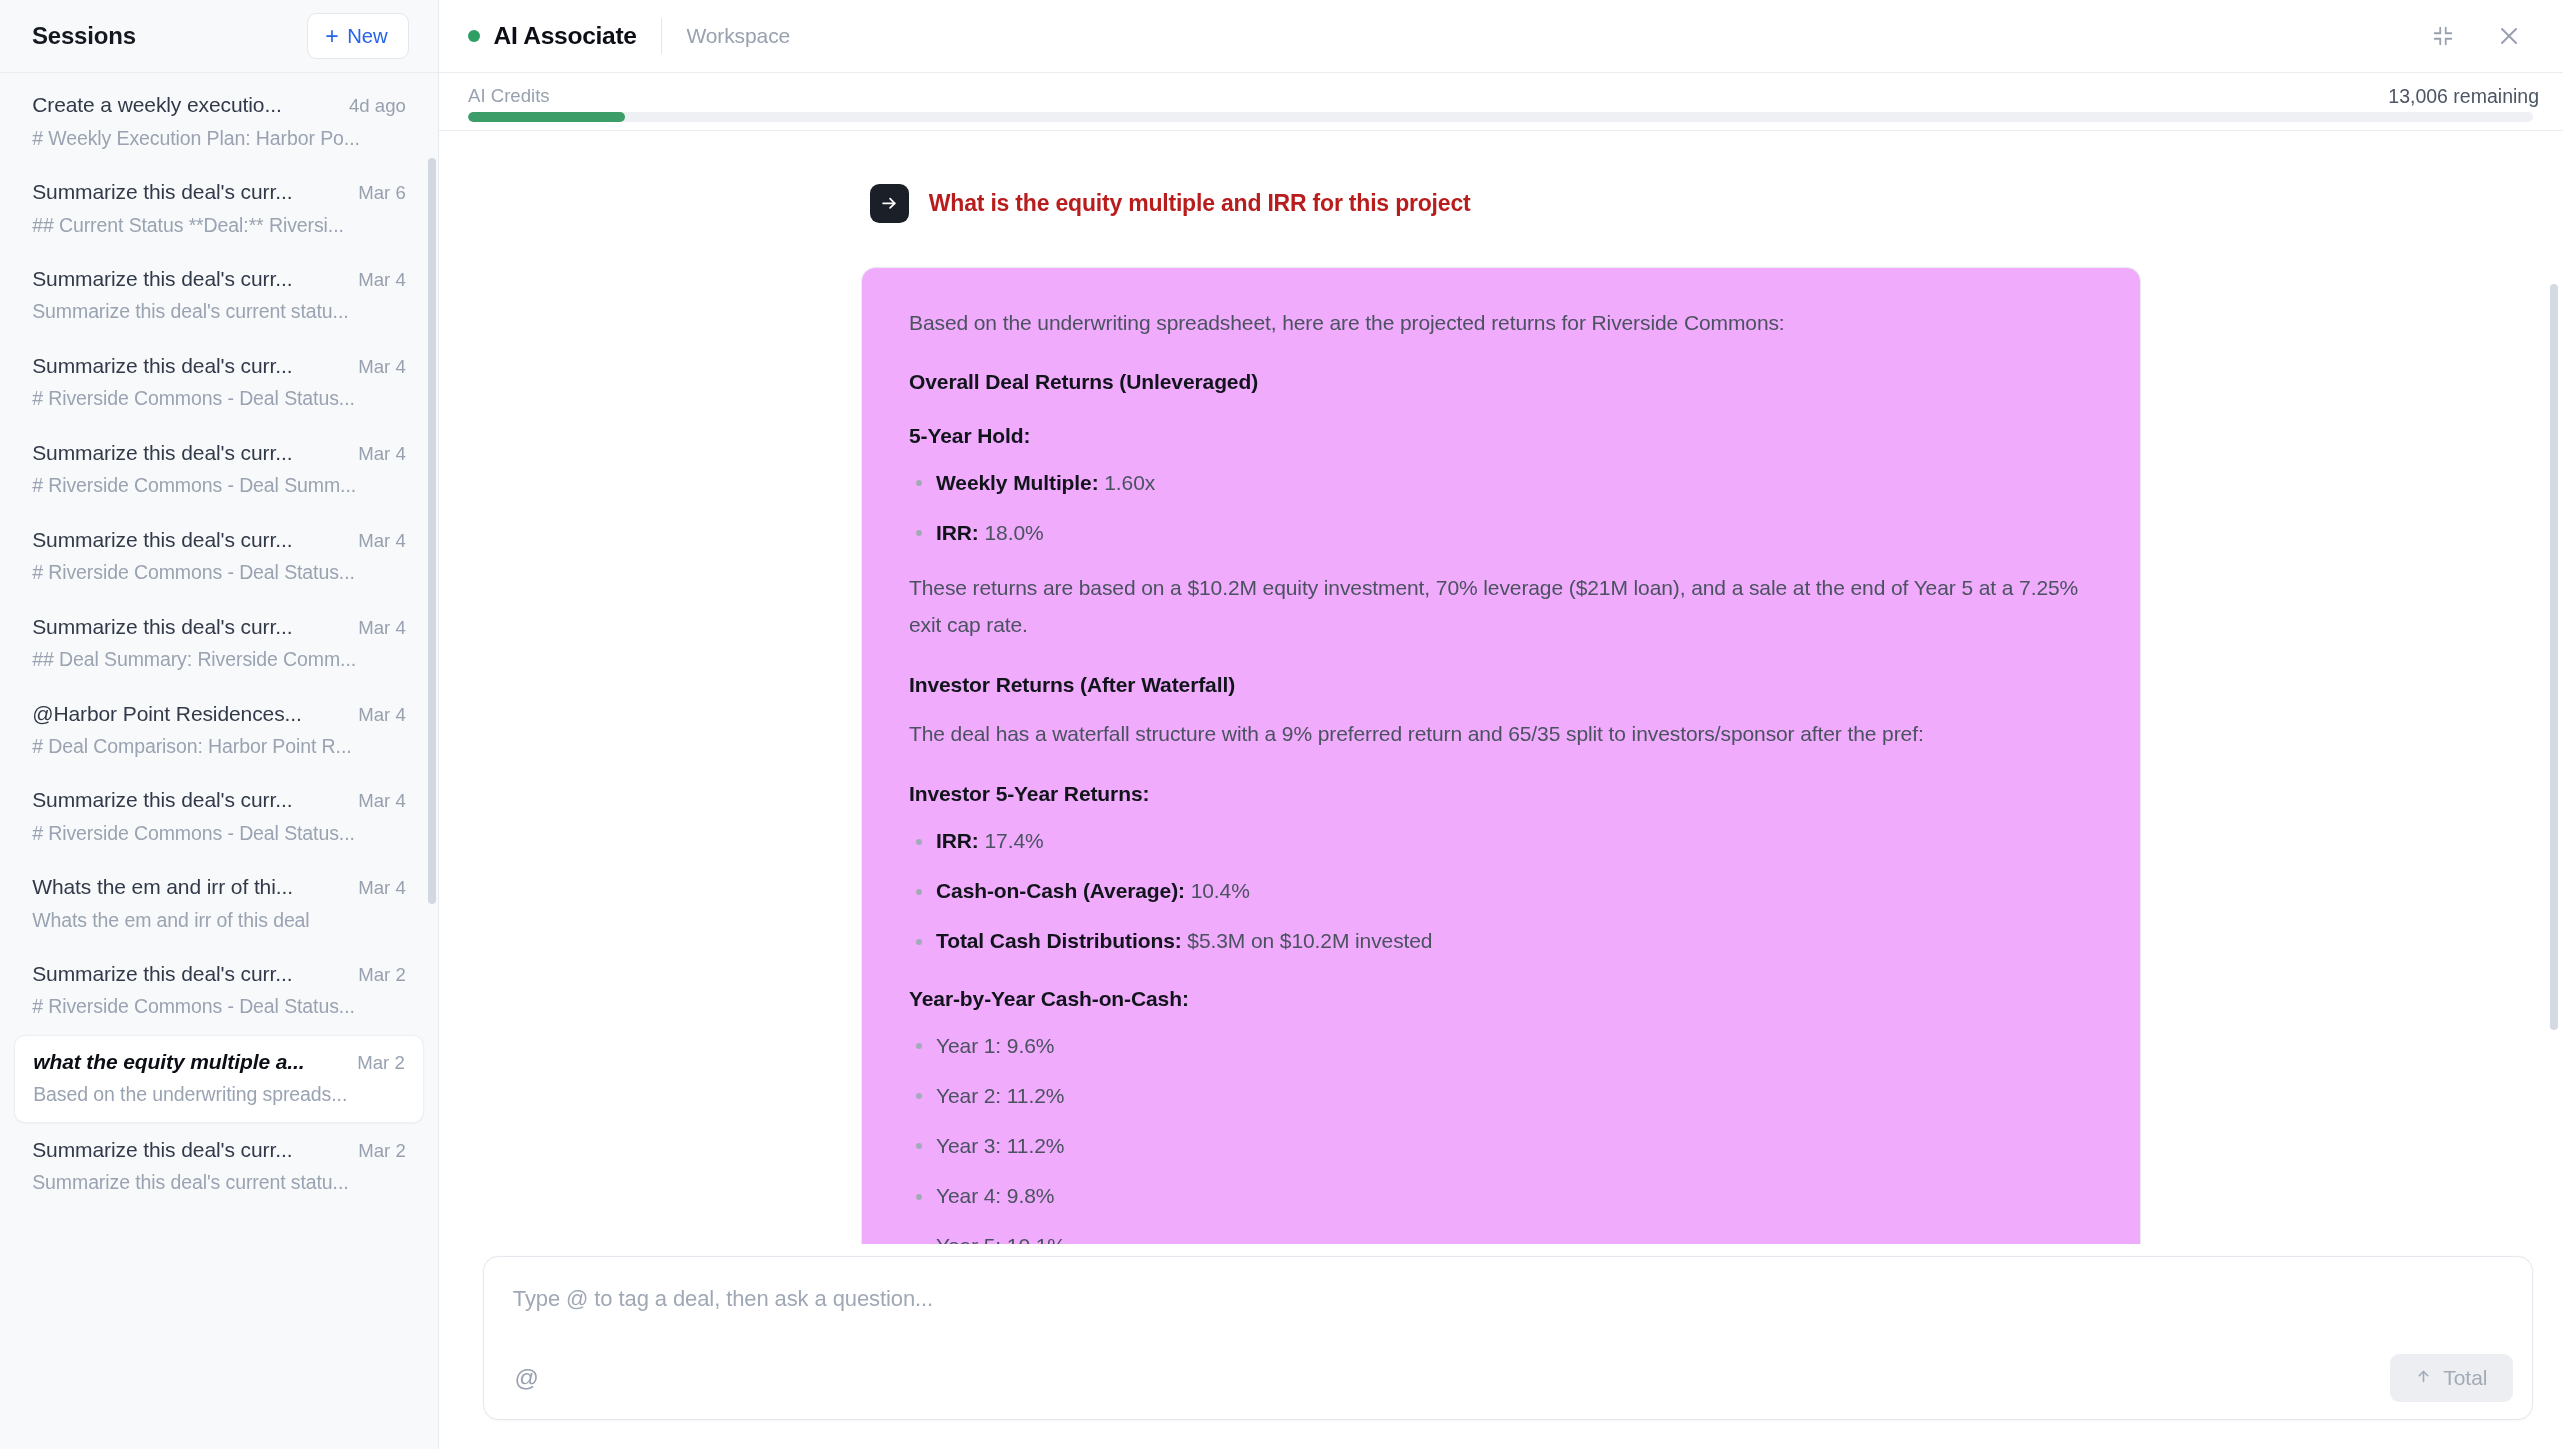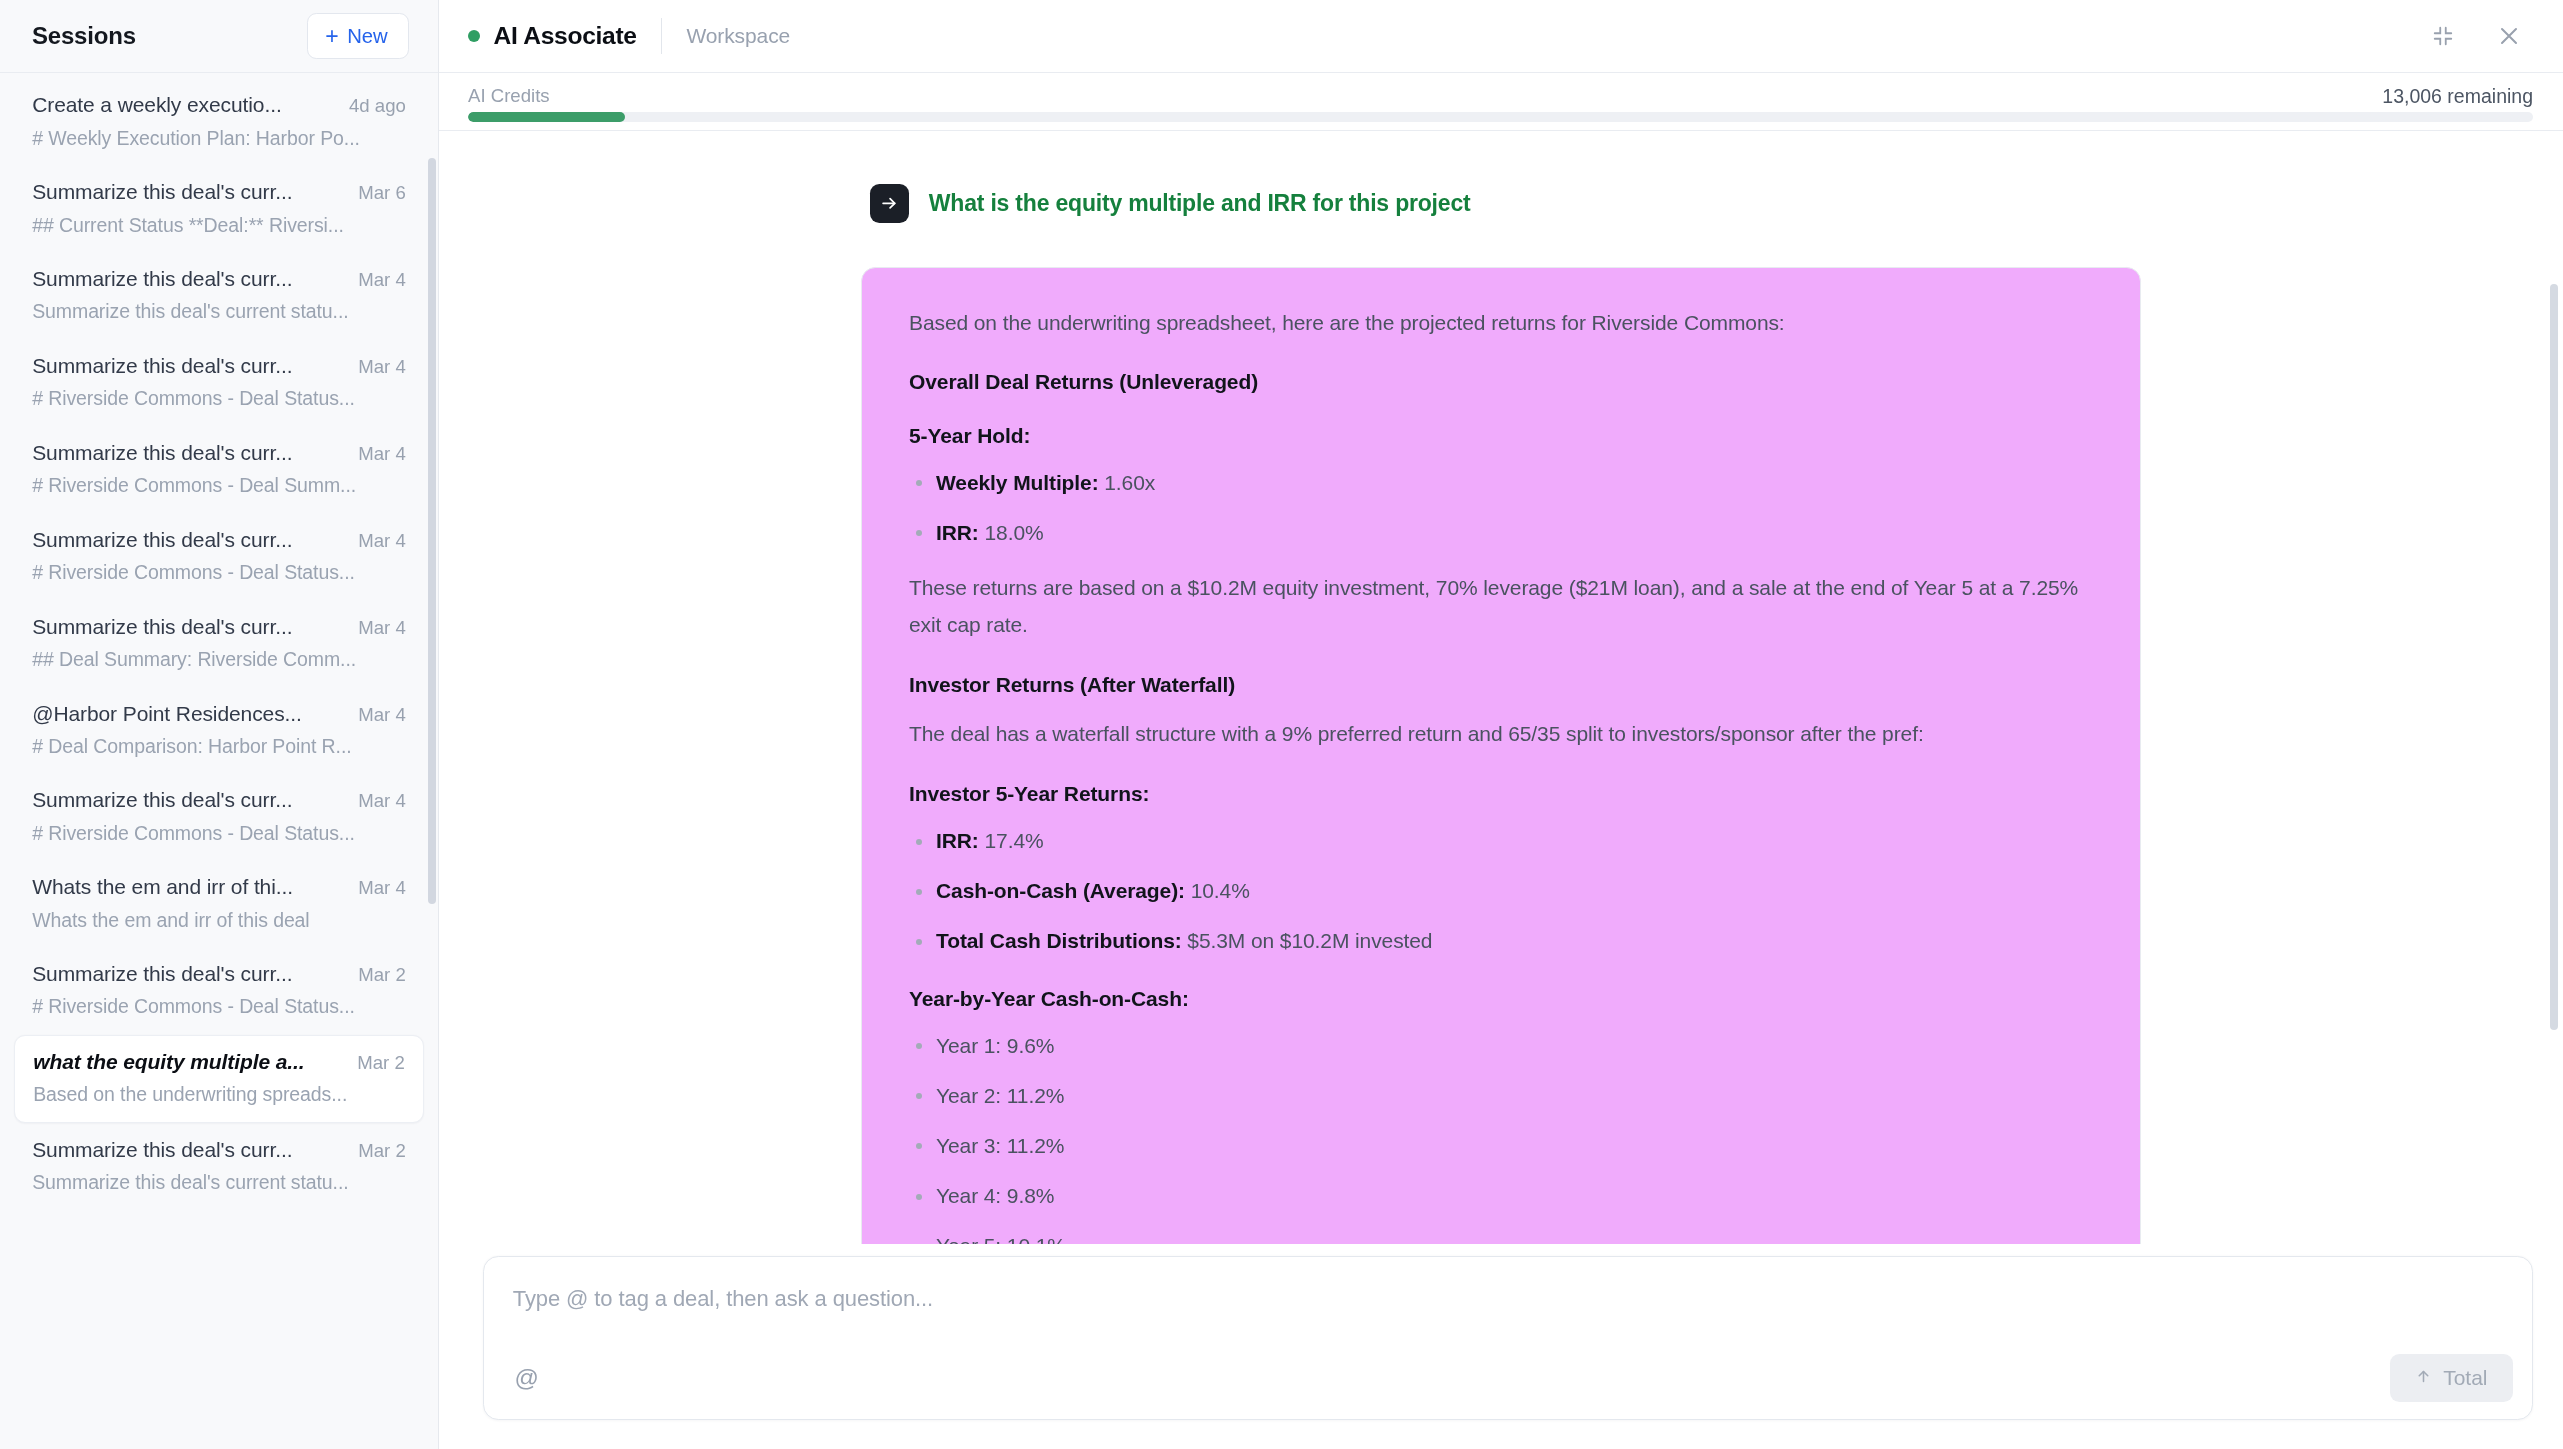--- a/index.html
+++ b/index.html
@@ -173,21 +173,21 @@
     display: flex;
     align-items: center;
     justify-content: center;
     cursor: pointer;
     border-radius: 6.8px;
   }
   .icon-btn svg { display: block; }
 
   .credits-bar {
     flex: 0 0 58px;
-    padding: 0 30px 0 29px;
+    padding: 0 24px 0 29px;
     display: flex;
     flex-direction: column;
     justify-content: center;
     position: relative;
     border-bottom: 1.7px solid #e9ecf1;
     background: #ffffff;
   }
   .credits-row {
     display: flex;
     align-items: center;
@@ -241,21 +241,21 @@
     border-radius: 9.3px;
     background: #1b1f27;
     display: flex;
     align-items: center;
     justify-content: center;
     flex: 0 0 auto;
   }
   .user-text {
     font-size: 23px;
     font-weight: 700;
-    color: #15803d;
+    color: #b91c1c;
     letter-spacing: -0.2px;
   }
 
   .answer-card {
     border: 1.7px solid #e8ebf0;
     border-radius: 14.4px;
     padding: 37px 39px 51px 47px;
     background: #f0abfc;
   }
   .p {

